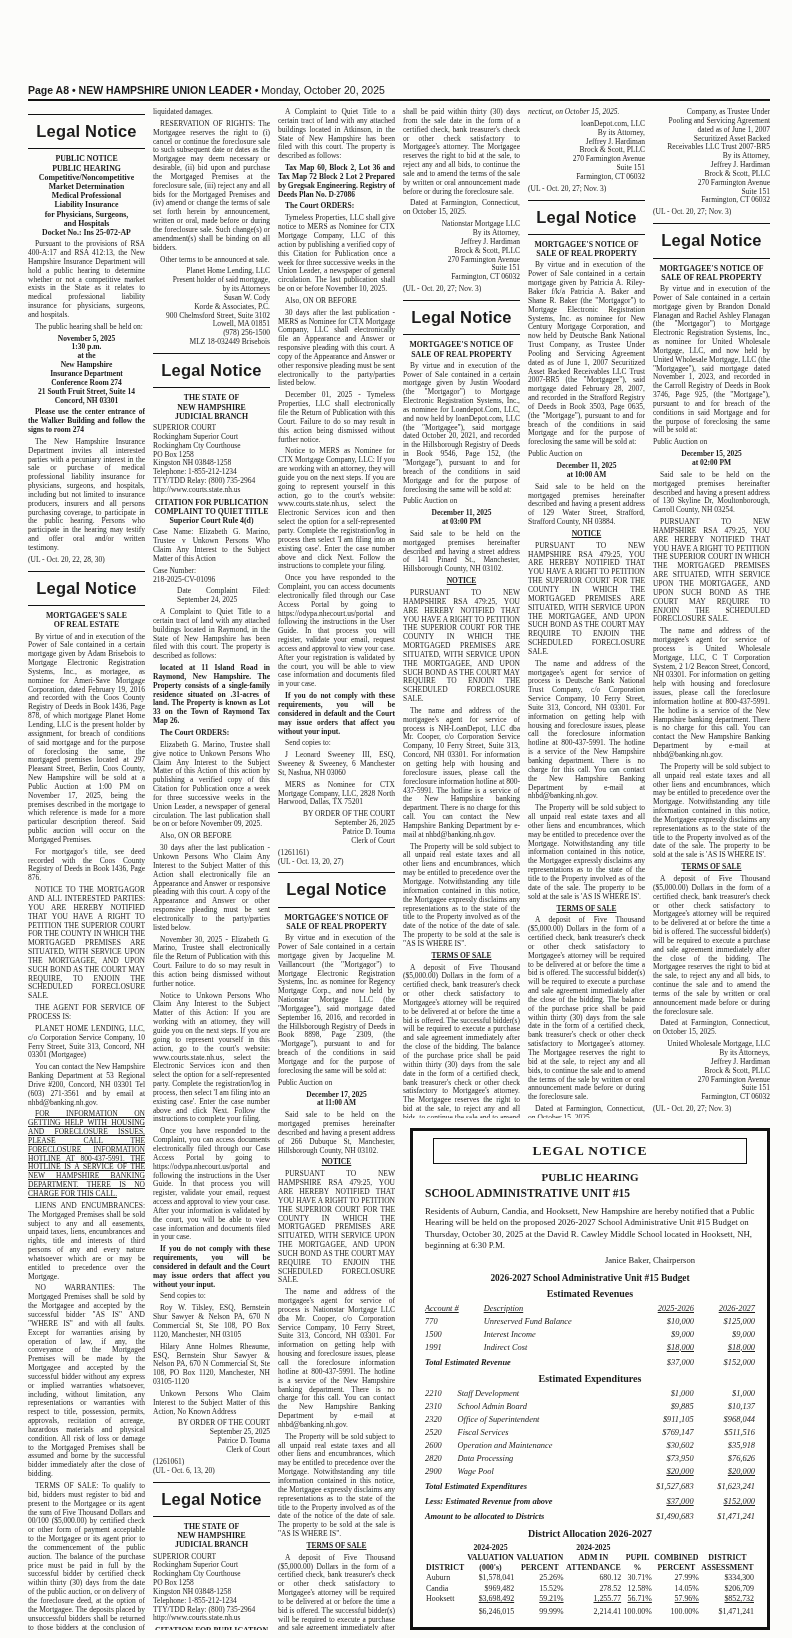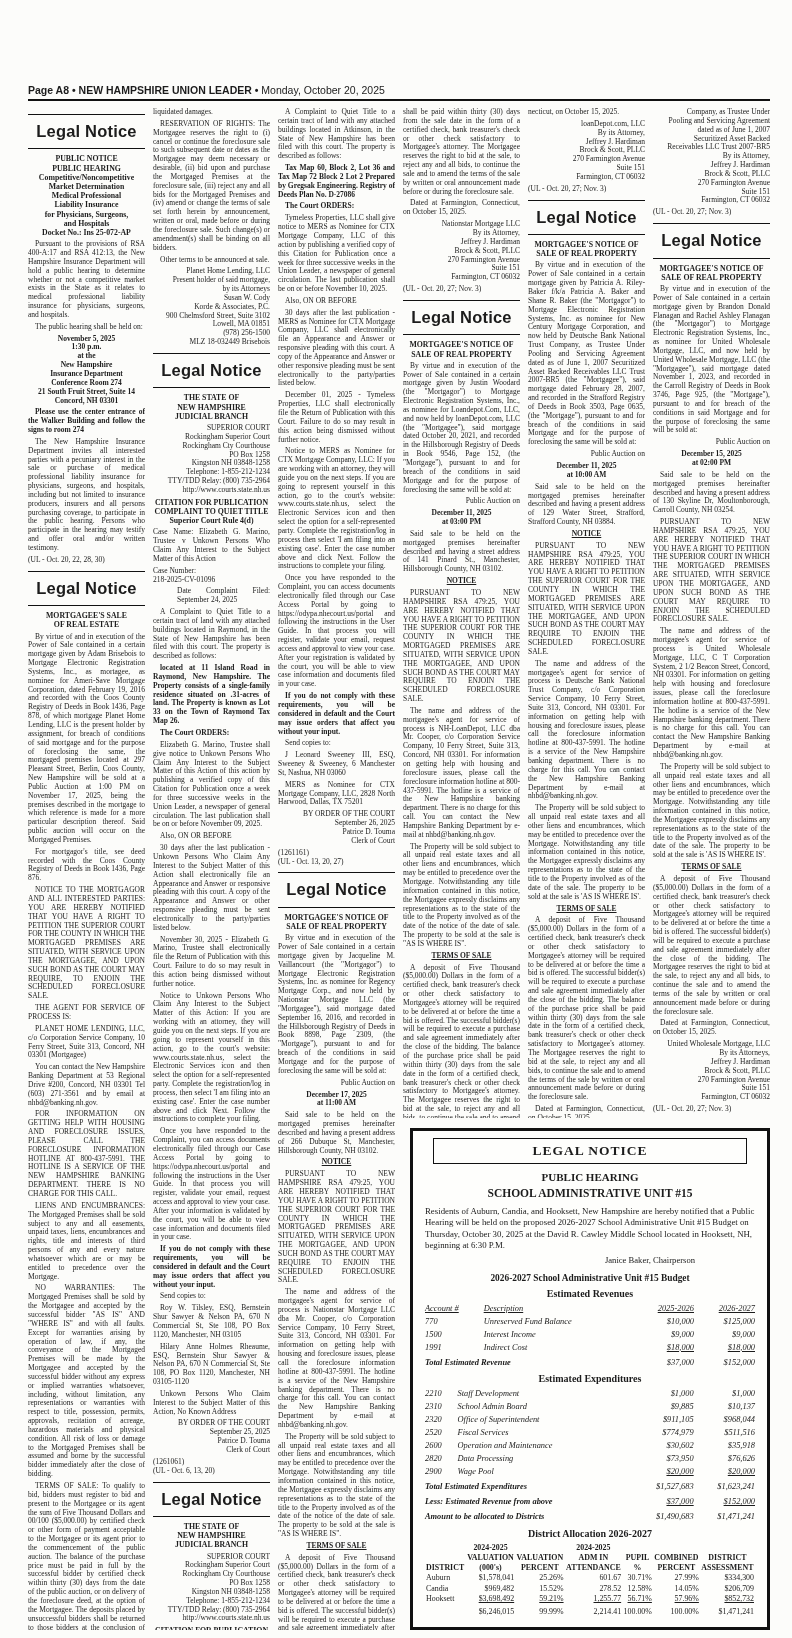--- a/index.html
+++ b/index.html
@@ -16,32 +16,32 @@
   .col-short{height:1010px;}
   .blk{margin:0 0 3px 0;}
   .ln{border-top:1.8px solid #111;border-bottom:1.8px solid #111;text-align:center;
       font-family:"Liberation Sans","DejaVu Sans",sans-serif;font-weight:bold;font-size:16.5px;
       padding:7px 0;margin:6px 0 5px 0;letter-spacing:.2px;}
   .title{font-weight:bold;text-align:center;white-space:pre-line;font-size:7.8px;margin:3px 0;}
   .p,.pb,.p0{text-align:justify;}
   .p{text-indent:7px;}
   .pb{font-weight:bold;text-indent:7px;}
   .p0{text-indent:0;}
-  .center{text-align:right;white-space:pre-line;}
+  .center{text-align:left;white-space:pre-line;}
   .cb{text-align:center;white-space:pre-line;font-weight:bold;}
   .ul{text-align:center;font-weight:bold;text-decoration:underline;}
   .right{text-align:right;white-space:pre-line;}
   
   #hearing-box{position:absolute;left:410px;top:1128px;width:360px;height:502px;background:#fefefc;
                border:3.5px solid #111;box-sizing:border-box;padding:7px 12px 4px 12px;
                font-size:8.6px;line-height:1.3;}
   #hearing-label{border:1.4px solid #111;text-align:center;font-weight:bold;font-size:13.5px;
                  letter-spacing:1px;padding:3px 0;margin:0 8px 6px 8px;}
   .hx1{text-align:center;font-weight:bold;font-size:11px;margin-bottom:2px;}
-  .hx2{text-align:center;font-weight:bold;font-size:11.5px;margin-bottom:5px;}
+  .hx2{font-weight:bold;font-size:11.5px;margin-bottom:5px;}
   .hbody{font-size:8.8px;margin-bottom:4px;}
   .hsig{text-align:center;margin-left:120px;margin-bottom:5px;}
   .hbudget{text-align:center;font-weight:bold;font-size:9.4px;margin-bottom:3px;}
   .hsect{text-align:center;font-weight:bold;font-size:10px;margin:3px 0;}
   table.budget{width:100%;border-collapse:collapse;font-size:8.4px;}
   table.budget td{padding:1px 0;vertical-align:bottom;font-style:italic;}
   table.budget .hd{text-decoration:underline;}
   table.budget .num{text-align:right;}
   table.budget .desc{padding-left:2px;}
   table.budget .tot td{font-weight:bold;padding-top:3px;}
@@ -88,21 +88,21 @@
         <div class="blk p0" style="white-space: pre-line;">(UL - Oct. 20, 22, 28, 30)</div>
         <div class="blk ln">Legal Notice</div>
         <div class="blk title">MORTGAGEE'S SALE
 OF REAL ESTATE</div>
         <div class="blk p" style="white-space: pre-line;">By virtue of and in execution of the Power of Sale contained in a certain mortgage given by Adam Brisebois to Mortgage Electronic Registration Systems, Inc., as mortagee, as nominee for Ameri-Save Mortgage Corporation, dated February 19, 2016 and recorded with the Coos County Registry of Deeds in Book 1436, Page 878, of which mortgage Planet Home Lending, LLC is the present holder by assignment, for breach of conditions of said mortgage and for the purpose of foreclosing the same, the mortgaged premises located at 297 Pleasant Street, Berlin, Coos County, New Hampshire will be sold at a Public Auction at 1:00 PM on November 17, 2025, being the premises described in the mortgage to which reference is made for a more particular description thereof. Said public auction will occur on the Mortgaged Premises.</div>
         <div class="blk p" style="white-space: pre-line;">For mortgagor's title, see deed recorded with the Coos County Registry of Deeds in Book 1436, Page 876.</div>
         <div class="blk p" style="white-space: pre-line;">NOTICE TO THE MORTGAGOR AND ALL INTERESTED PARTIES: YOU ARE HEREBY NOTIFIED THAT YOU HAVE A RIGHT TO PETITION THE SUPERIOR COURT FOR THE COUNTY IN WHICH THE MORTGAGED PREMISES ARE SITUATED, WITH SERVICE UPON THE MORTGAGEE, AND UPON SUCH BOND AS THE COURT MAY REQUIRE, TO ENJOIN THE SCHEDULED FORECLOSURE SALE.</div>
         <div class="blk p" style="white-space: pre-line;">THE AGENT FOR SERVICE OF PROCESS IS:</div>
         <div class="blk p" style="white-space: pre-line;">PLANET HOME LENDING, LLC, c/o Corporation Service Company, 10 Ferry Street, Suite 313, Concord, NH 03301 (Mortgagee)</div>
         <div class="blk p" style="white-space: pre-line;">You can contact the New Hampshire Banking Department at 53 Regional Drive #200, Concord, NH 03301 Tel (603) 271-3561 and by email at nhbd@banking.nh.gov.</div>
-        <div class="blk p" style="white-space: pre-line;">FOR INFORMATION ON GETTING HELP WITH HOUSING AND FORECLOSURE ISSUES, PLEASE CALL THE FORECLOSURE INFORMATION HOTLINE AT 800-437-5991. THE HOTLINE IS A SERVICE OF THE NEW HAMPSHIRE BANKING DEPARTMENT. THERE IS NO CHARGE FOR THIS CALL.</div>
+        <div class="blk p" style="white-space: pre-line; text-decoration: underline;">FOR INFORMATION ON GETTING HELP WITH HOUSING AND FORECLOSURE ISSUES, PLEASE CALL THE FORECLOSURE INFORMATION HOTLINE AT 800-437-5991. THE HOTLINE IS A SERVICE OF THE NEW HAMPSHIRE BANKING DEPARTMENT. THERE IS NO CHARGE FOR THIS CALL.</div>
         <div class="blk p" style="white-space: pre-line;">LIENS AND ENCUMBRANCES: The Mortgaged Premises shall be sold subject to any and all easements, unpaid taxes, liens, encumbrances and rights, title and interests of third persons of any and every nature whatsoever which are or may be entitled to precedence over the Mortgage.</div>
         <div class="blk p" style="white-space: pre-line;">NO WARRANTIES: The Mortgaged Premises shall be sold by the Mortgagee and accepted by the successful bidder "AS IS" AND "WHERE IS" and with all faults. Except for warranties arising by operation of law, if any, the conveyance of the Mortgaged Premises will be made by the Mortgagee and accepted by the successful bidder without any express or implied warranties whatsoever, including, without limitation, any representations or warranties with respect to title, possession, permits, approvals, recitation of acreage, hazardous materials and physical condition. All risk of loss or damage to the Mortgaged Premises shall be assumed and borne by the successful bidder immediately after the close of bidding.</div>
         <div class="blk p" style="white-space: pre-line;">TERMS OF SALE: To qualify to bid, bidders must register to bid and present to the Mortgagee or its agent the sum of Five Thousand Dollars and 00/100 ($5,000.00) by certified check or other form of payment acceptable to the Mortgagee or its agent prior to the commencement of the public auction. The balance of the purchase price must be paid in full by the successful bidder by certified check within thirty (30) days from the date of the public auction, or on delivery of the foreclosure deed, at the option of the Mortgagee. The deposits placed by unsuccessful bidders shall be returned to those bidders at the conclusion of the public auction. The successful bidder shall execute a Memorandum of Foreclosure Sale immediately after the close of bidding. If the successful bidder fails to complete the purchase of the Mortgaged Premises, the Mortgagee may, at its option, retain the deposit as</div>
       </div>
       <div class="col">
         <div class="blk p0" style="white-space: pre-line;">liquidated damages.</div>
         <div class="blk p" style="white-space: pre-line;">RESERVATION OF RIGHTS: The Mortgagee reserves the right to (i) cancel or continue the foreclosure sale to such subsequent date or dates as the Mortgagee may deem necessary or desirable, (ii) bid upon and purchase the Mortgaged Premises at the foreclosure sale, (iii) reject any and all bids for the Mortgaged Premises and (iv) amend or change the terms of sale set forth herein by announcement, written or oral, made before or during the foreclosure sale. Such change(s) or amendment(s) shall be binding on all bidders.</div>
         <div class="blk p" style="white-space: pre-line;">Other terms to be announced at sale.</div>
         <div class="blk right">Planet Home Lending, LLC
 Present holder of said mortgage,
@@ -223,21 +223,21 @@
 at 03:00 PM</div>
         <div class="blk p" style="white-space: pre-line;">Said sale to be held on the mortgaged premises hereinafter described and having a street address of 141 Pinard St., Manchester, Hillsborough County, NH 03102.</div>
         <div class="blk ul">NOTICE</div>
         <div class="blk p" style="white-space: pre-line;">PURSUANT TO NEW HAMPSHIRE RSA 479:25, YOU ARE HEREBY NOTIFIED THAT YOU HAVE A RIGHT TO PETITION THE SUPERIOR COURT FOR THE COUNTY IN WHICH THE MORTGAGED PREMISES ARE SITUATED, WITH SERVICE UPON THE MORTGAGEE, AND UPON SUCH BOND AS THE COURT MAY REQUIRE TO ENJOIN THE SCHEDULED FORECLOSURE SALE.</div>
         <div class="blk p" style="white-space: pre-line;">The name and address of the mortgagee's agent for service of process is NH-LoanDepot, LLC dba Mr. Cooper, c/o Corporation Service Company, 10 Ferry Street, Suite 313, Concord, NH 03301. For information on getting help with housing and foreclosure issues, please call the foreclosure information hotline at 800-437-5991. The hotline is a service of the New Hampshire banking department. There is no charge for this call. You can contact the New Hampshire Banking Department by e-mail at nhbd@banking.nh.gov.</div>
         <div class="blk p" style="white-space: pre-line;">The Property will be sold subject to all unpaid real estate taxes and all other liens and encumbrances, which may be entitled to precedence over the Mortgage. Notwithstanding any title information contained in this notice, the Mortgagee expressly disclaims any representations as to the state of the title to the Property involved as of the date of the notice of the date of sale. The property to be sold at the sale is "AS IS WHERE IS".</div>
         <div class="blk ul">TERMS OF SALE</div>
         <div class="blk p" style="white-space: pre-line;">A deposit of Five Thousand ($5,000.00) Dollars in the form of a certified check, bank treasurer's check or other check satisfactory to Mortgagee's attorney will be required to be delivered at or before the time a bid is offered. The successful bidder(s) will be required to execute a purchase and sale agreement immediately after the close of the bidding. The balance of the purchase price shall be paid within thirty (30) days from the sale date in the form of a certified check, bank treasurer's check or other check satisfactory to Mortgagee's attorney. The Mortgagee reserves the right to bid at the sale, to reject any and all bids, to continue the sale and to amend the terms of the sale by written or oral announcement made before or during the foreclosure sale.</div>
       </div>
       <div class="col col-short">
-        <div class="blk p0" style="white-space: pre-line;">necticut, on October 15, 2025.</div>
+        <div class="blk p0" style="white-space: pre-line; font-style: italic;">necticut, on October 15, 2025.</div>
         <div class="blk right">loanDepot.com, LLC
 By its Attorney,
 Jeffrey J. Hardiman
 Brock &amp; Scott, PLLC
 270 Farmington Avenue
 Suite 151
 Farmington, CT 06032</div>
         <div class="blk p0" style="white-space: pre-line;">(UL - Oct. 20, 27; Nov. 3)</div>
         <div class="blk ln">Legal Notice</div>
         <div class="blk title">MORTGAGEE'S NOTICE OF
@@ -353,21 +353,21 @@
           </tr>
           <tr>
             <td>2320</td>
             <td class="desc">Office of Superintendent</td>
             <td class="num">$911,105</td>
             <td class="num">$968,044</td>
           </tr>
           <tr>
             <td>2520</td>
             <td class="desc">Fiscal Services</td>
-            <td class="num">$774,979</td>
+            <td class="num">$769,147</td>
             <td class="num">$511,516</td>
           </tr>
           <tr>
             <td>2600</td>
             <td class="desc">Operation and Maintenance</td>
             <td class="num">$30,602</td>
             <td class="num">$35,918</td>
           </tr>
           <tr>
             <td>2820</td>
@@ -418,21 +418,21 @@
 PERCENT</th>
             <th class="lastline">DISTRICT
 ASSESSMENT</th>
           </tr>
         </thead>
       <tbody id="alloc-body">
           <tr>
             <td>Auburn</td>
             <td>$1,578,041</td>
             <td>25.26%</td>
-            <td>601.67</td>
+            <td>680.12</td>
             <td>30.71%</td>
             <td>27.99%</td>
             <td>$334,300</td>
           </tr>
           <tr>
             <td>Candia</td>
             <td>$969,482</td>
             <td>15.52%</td>
             <td>278.52</td>
             <td>12.58%</td>

